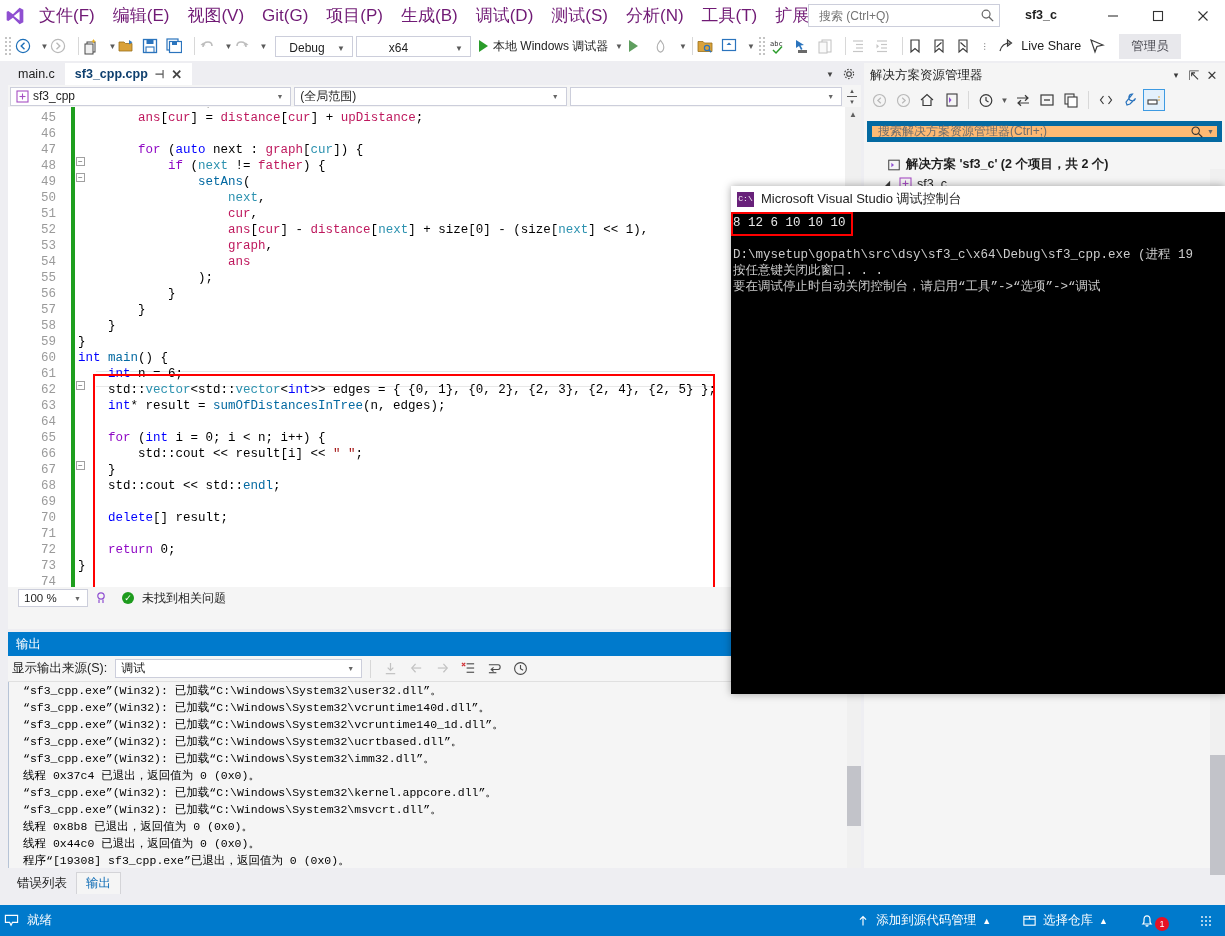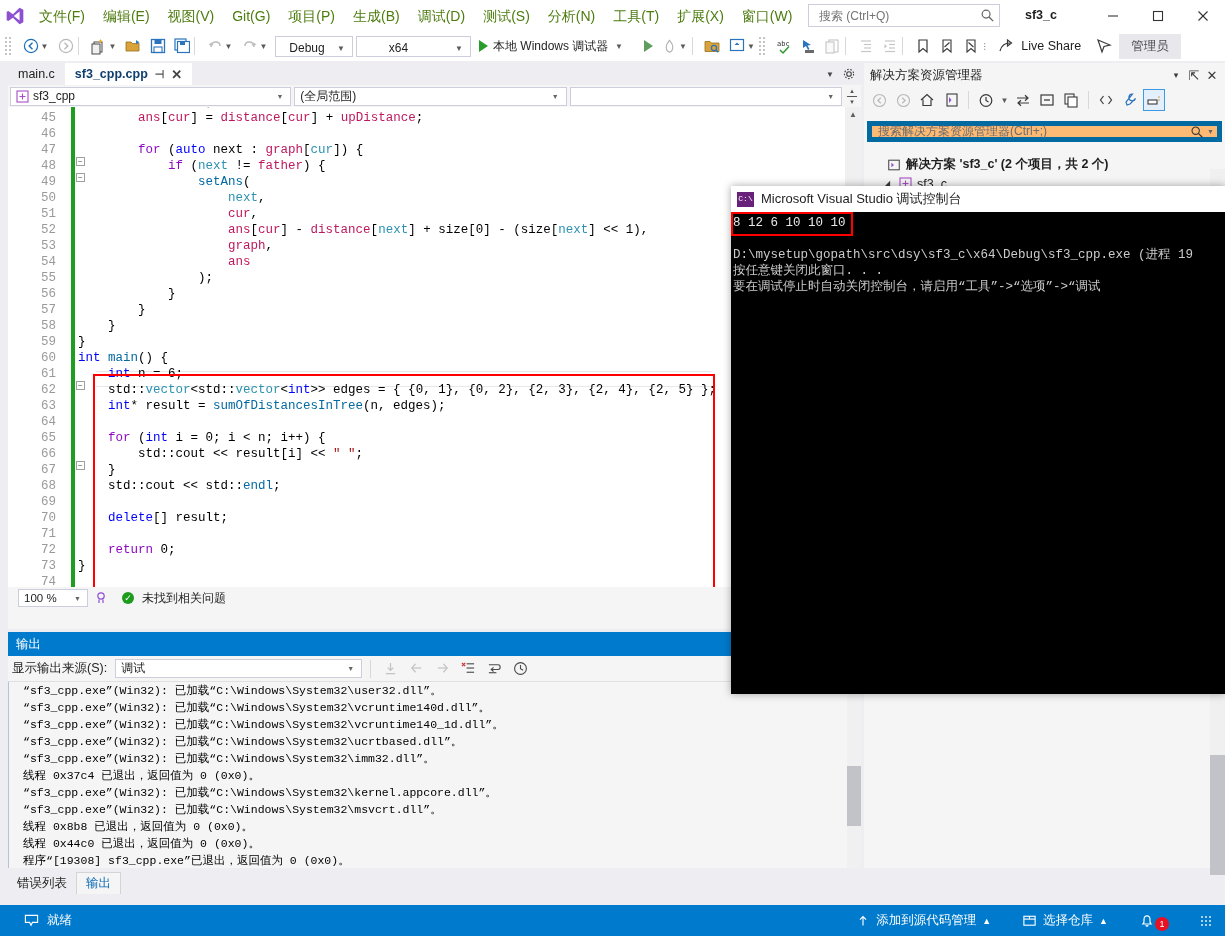--- a/index.html
+++ b/index.html
@@ -18,21 +18,21 @@
   .titlebar {
     position: absolute; left: 0; top: 0; width: 1225px; height: 31px;
     background: #ffffff; display: flex; align-items: center;
   }
   .vs-logo {
     width: 30px; height: 31px; display: flex; align-items: center; justify-content: center;
   }
   .vs-logo svg { display:block; }
   .menubar { display: flex; align-items: center; height: 31px; }
   .menu-item {
-    padding: 4px 9px; font-size: 14px; color: #4d7c0f; cursor: default;
+    padding: 4px 9px; font-size: 17px; color: #701a75; cursor: default;
     white-space: nowrap; line-height: 16px;
   }
   .searchbox {
     position: absolute; left: 808px; top: 4px; width: 192px; height: 23px;
     border: 1px solid #cccedb; background: #ffffff; display: flex; align-items: center;
     padding: 0 4px 0 8px;
   }
   .searchbox input {
     border: none; outline: none; flex: 1; font-size: 12px; font-family: "Liberation Sans", sans-serif;
     color: #6d6d6d; background: transparent;
@@ -47,21 +47,21 @@
   .wc { width: 45px; height: 31px; display: flex; align-items: center; justify-content: center; }
 
   
   .toolbar {
     position: absolute; left: 0; top: 31px; width: 1225px; height: 30px;
     background: #ffffff; display: flex; align-items: center; padding-left: 2px;
   }
   .tb-grip { width: 9px; height: 20px; margin: 0 2px;
      background-image: radial-gradient(#c4c4c4 1px, transparent 1px);
      background-size: 4px 4px; }
-  .tb-btn { width: 24px; height: 24px; display: flex; align-items: center; justify-content: flex-end; }
+  .tb-btn { width: 24px; height: 24px; display: flex; align-items: center; justify-content: flex-start; }
   .tb-caret { width: 11px; height: 24px; display: flex; align-items: center; justify-content: center; color:#5a5a5a; font-size: 8px;}
   .tb-sep { width: 1px; height: 18px; background: #d8d8d8; margin: 0 4px; }
   .tb-combo {
     height: 21px; border: 1px solid #cccedb; background: #fff; display: flex; align-items: center;
     padding: 4px 2px 0 6px; font-size: 12px; margin-right: 3px; position: relative; text-align: center;
   }
   .tb-combo .lbl { flex: 1; white-space: nowrap; }
   .tb-combo .arr { font-size: 8px; color: #5a5a5a; padding: 0 5px; }
   .run-btn { display: flex; align-items: center; height: 24px; padding: 0 5px; gap: 5px; }
   .tri-green { width:0;height:0;border-left:9px solid #2a9c2a;border-top:6px solid transparent;border-bottom:6px solid transparent; }
@@ -207,21 +207,21 @@
   .cline {
     font-family: "Liberation Mono","DejaVu Sans Mono", monospace;
     font-size: 12.5px; line-height: 16px; color: #cccccc; white-space: pre;
   }
 
   
   .statusbar {
     position: absolute; left: 0; top: 905px; width: 1225px; height: 31px; background: #007acc;
     display: flex; align-items: center; color: #fff; font-size: 12.5px;
   }
-  .sb-left { display: flex; align-items: center; gap: 8px; padding-left: 24px; }
+  .sb-left { display: flex; align-items: center; gap: 8px; padding-left: 4px; }
   .sb-right { margin-left: auto; display: flex; align-items: center; gap: 31px; padding-right: 13px; }
   .sb-item { display: flex; align-items: center; gap: 6px; }
   .badge-red {
     background: #e81123; color: #fff; border-radius: 50%; width: 14px; height: 14px;
     font-size: 9px; display:flex;align-items:center;justify-content:center; margin-left:-6px; margin-top:7px;
   }
   .grip-dots { width: 12px; height: 12px;
      background-image: radial-gradient(#ffffffaa 1px, transparent 1px); background-size: 4px 4px; }
   .left-edge { position:absolute; left:0; top:63px; width:8px; height: 805px; background:#eeeef2; }
 </style>

